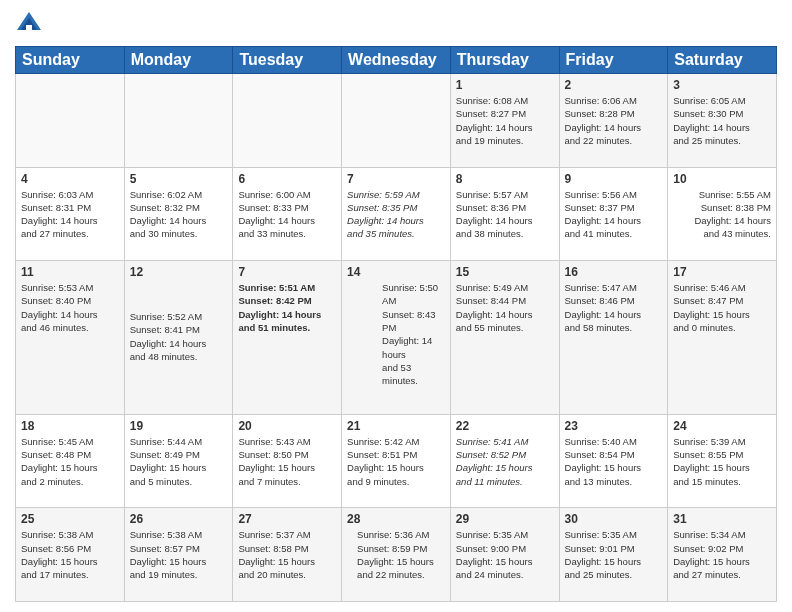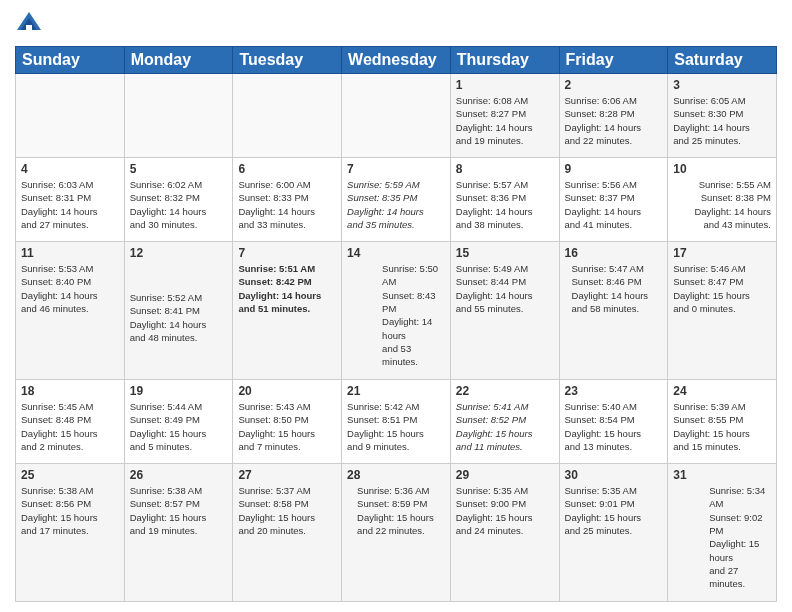--- a/index.html
+++ b/index.html
@@ -247,21 +247,21 @@
           </td>
           <td class="shaded">
             <span class="day-number">15</span>
             <div class="day-info" style="white-space: pre-line;">Sunrise: 5:49 AM
 Sunset: 8:44 PM
 Daylight: 14 hours
 and 55 minutes.</div>
           </td>
           <td class="shaded">
             <span class="day-number">16</span>
-            <div class="day-info" style="white-space: pre-line; margin-left: 7px;">Sunrise: 5:47 AM
+            <div class="day-info" style="white-space: pre-line;">Sunrise: 5:47 AM
 Sunset: 8:46 PM
 Daylight: 14 hours
 and 58 minutes.</div>
           </td>
           <td class="shaded">
             <span class="day-number">17</span>
             <div class="day-info" style="white-space: pre-line;">Sunrise: 5:46 AM
 Sunset: 8:47 PM
 Daylight: 15 hours
 and 0 minutes.</div>
@@ -356,21 +356,21 @@
           </td>
           <td class="shaded">
             <span class="day-number">30</span>
             <div class="day-info" style="white-space: pre-line;">Sunrise: 5:35 AM
 Sunset: 9:01 PM
 Daylight: 15 hours
 and 25 minutes.</div>
           </td>
           <td class="shaded">
             <span class="day-number">31</span>
-            <div class="day-info" style="white-space: pre-line; margin-left: 36px;">Sunrise: 5:34 AM
+            <div class="day-info" style="white-space: pre-line;">Sunrise: 5:34 AM
 Sunset: 9:02 PM
 Daylight: 15 hours
 and 27 minutes.</div>
           </td>
         </tr>
       </tbody>
   </table>
 </div>
 
 </body></html>

